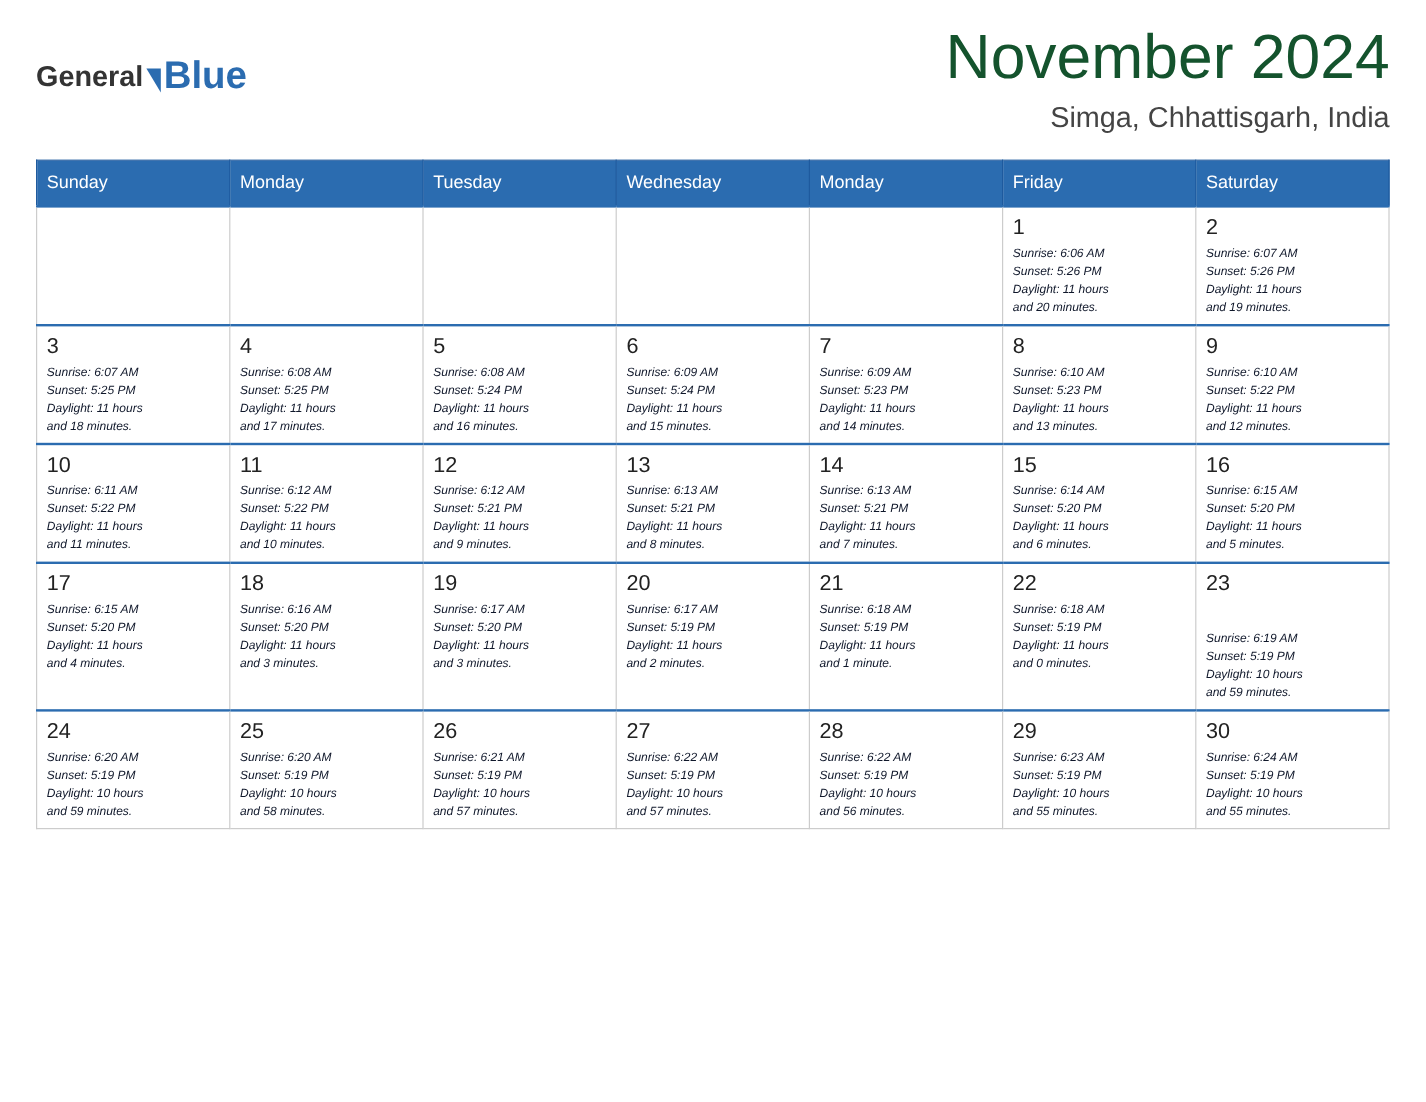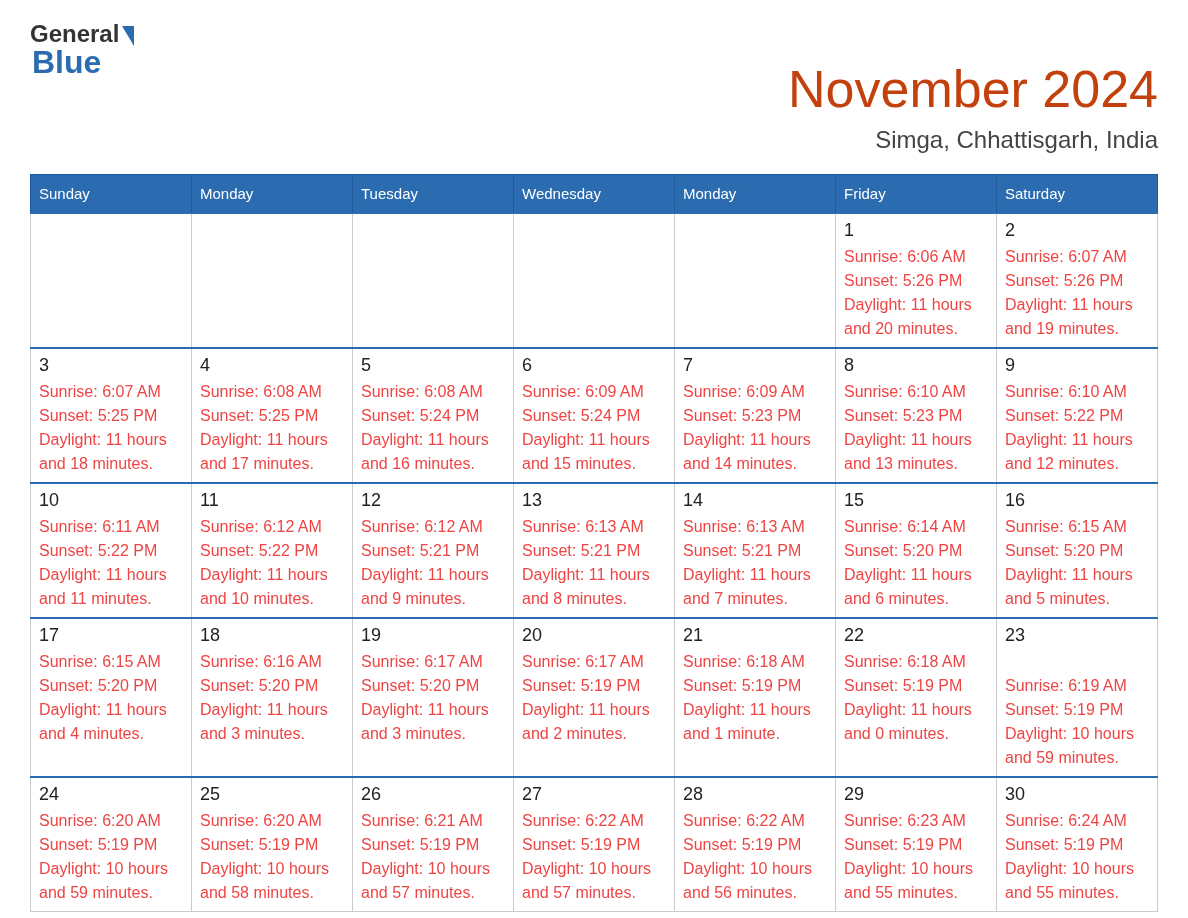--- a/index.html
+++ b/index.html
@@ -15,23 +15,22 @@
       justify-content: space-between;
       align-items: flex-start;
       margin-bottom: 20px;
     }
     .title-section {
       text-align: right;
     }
     .main-title {
       font-size: 52px;
       font-weight: normal;
-      color: #c2410c;
+      color: #14532d;
       line-height: 1.1;
-      margin-top: 41px;
     }
     .subtitle {
       font-size: 24px;
       color: #444;
       margin-top: 8px;
     }
     .calendar {
       width: 100%;
       border-collapse: collapse;
     }
@@ -59,30 +58,32 @@
       border-top: 2px solid #2b6cb0;
     }
     .day-number {
       font-size: 18px;
       font-weight: normal;
       color: #222;
       display: block;
       margin-bottom: 4px;
     }
     .day-info {
-      font-size: 16px;
-      color: #ef4444;
+      font-size: 10px;
+      color: #0f172a;
       line-height: 1.5;
+      font-style: italic;
     }
     .empty-cell {
       background: #f5f5f5;
     }
     .logo-wrapper {
       display: flex;
-      flex-direction: column;
+      flex-direction: row;
+      margin-top: 28px;
     }
     .logo-row1 {
       display: flex;
       align-items: center;
     }
     .logo-text-general {
       font-size: 24px;
       font-weight: bold;
       color: #333;
     }

